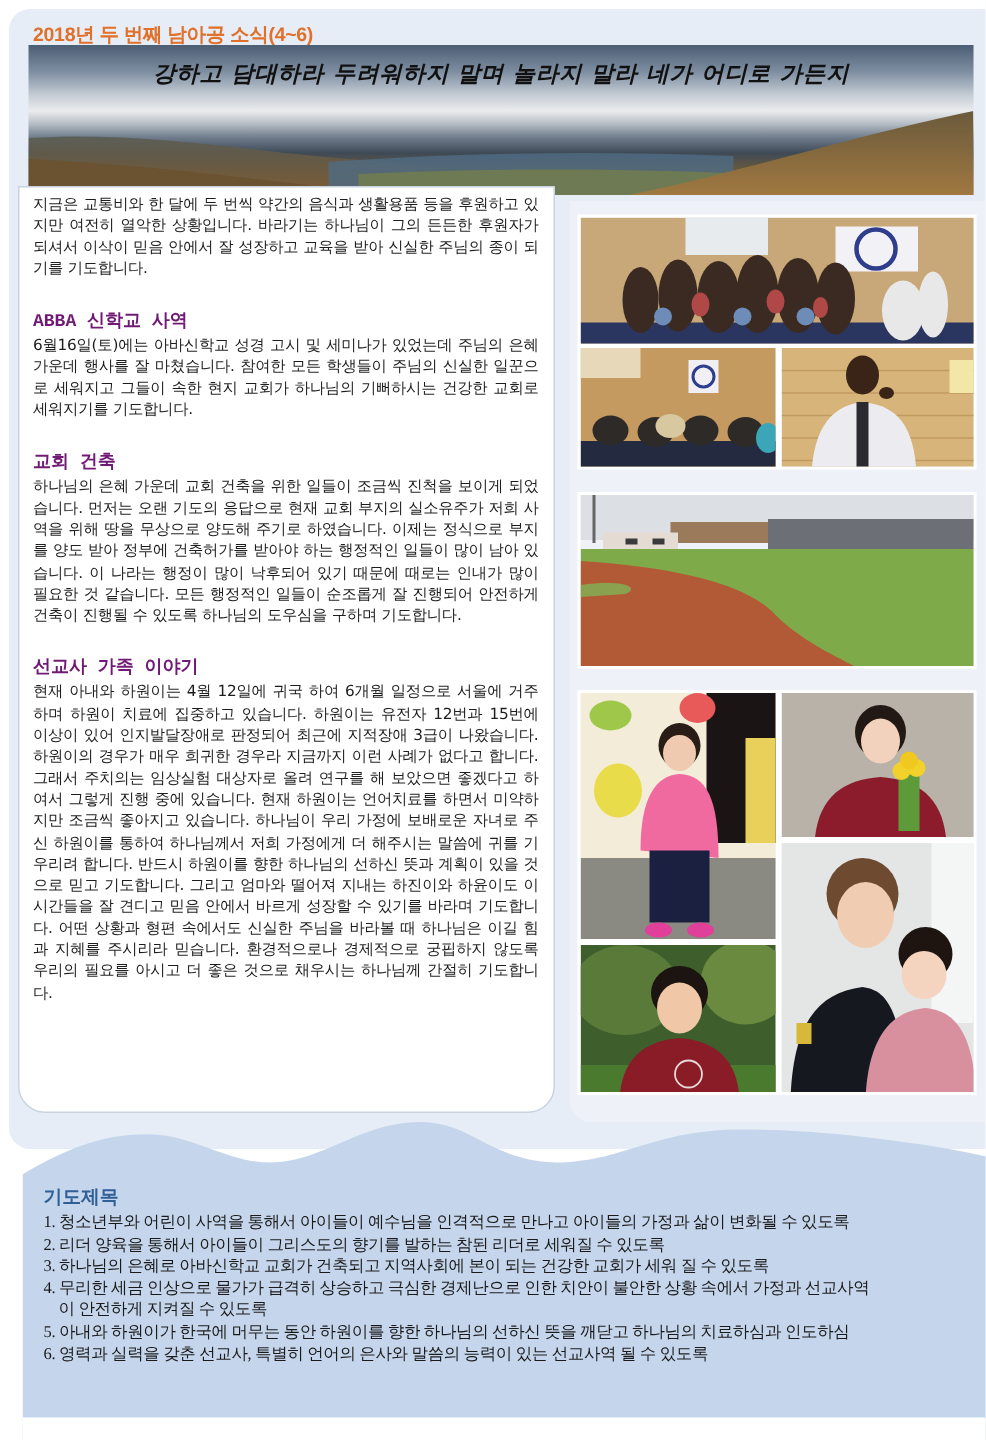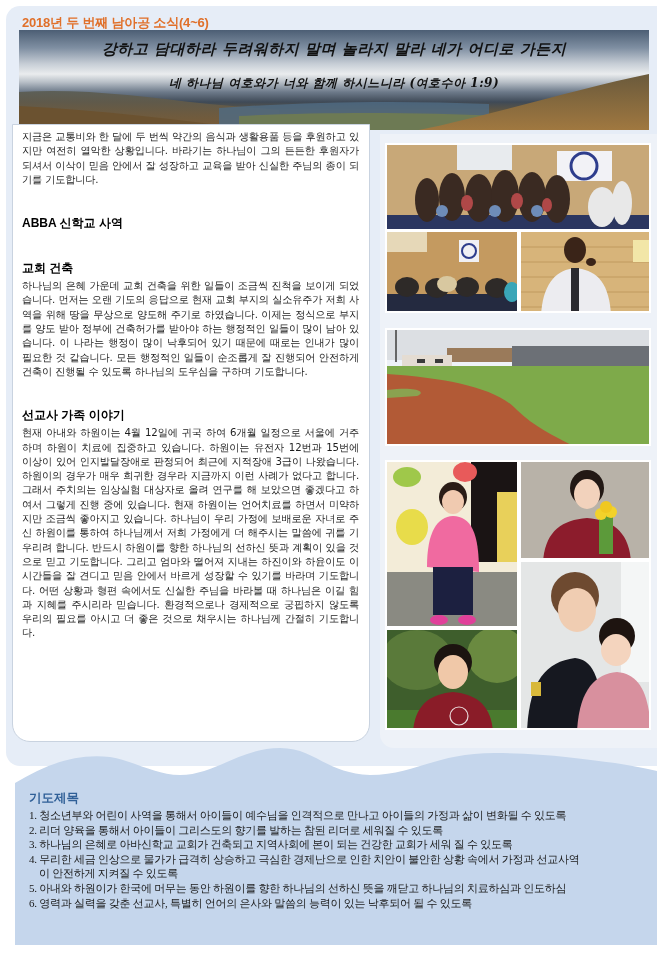--- a/index.html
+++ b/index.html
@@ -31,22 +31,22 @@
     .left-panel {
       position: absolute; left: 12px; top: 124px; width: 358px; height: 618px;
       background: #ffffff; border: 1px solid #c9d3e0; border-radius: 0 0 18px 18px;
       padding: 5px 10px 0 9px;
     }
     .para {
       font-family: "DejaVu Sans", sans-serif; font-size: 10.2px; line-height: 14.3px;
       color: #1d1d1d; text-align: justify; letter-spacing: -0.15px;
     }
     .section-heading {
-      font-family: Liberation Sans, sans-serif; font-weight: bold; font-size: 12px;
-      color: #000000; margin-top: 28px; margin-bottom: 2px;
+      font-family: Liberation Mono, monospace; font-weight: bold; font-size: 12px;
+      color: #701a75; margin-top: 18px; margin-bottom: 2px;
     }
 
     .right-panel {
       position: absolute; left: 380px; top: 134px; width: 277px; height: 614px;
       background: #eef2f8; border-radius: 0 0 0 14px;
     }
     .photo { position: absolute; overflow: hidden; border: 2px solid #ffffff; }
     .photo svg { display: block; }
 
     .prayer-area {
@@ -87,27 +87,27 @@
           <stop offset="1" stop-color="#a07840"></stop>
       </linearGradient>
     </defs>
     <path d="M0,62 C60,58 120,66 190,74 L260,80 L260,100 L0,100 Z" fill="url(#hillL)" opacity="0.9"></path>
     <path d="M200,78 C280,72 380,70 470,74 L470,100 L200,100 Z" fill="#4f6b84" opacity="0.8"></path>
     <path d="M220,86 C300,82 400,82 480,86 L480,100 L220,100 Z" fill="#6d7a54"></path>
     <path d="M400,100 C470,86 560,58 630,44 L630,100 Z" fill="url(#hillR)"></path>
     <path d="M0,76 C80,80 160,90 240,100 L0,100 Z" fill="#6b5230"></path>
   </svg>
   <div class="banner-line1">강하고 담대하라 두려워하지 말며 놀라지 말라 네가 어디로 가든지</div>
-  <div class="banner-line2">네 하나님 여호와가 너와 함께 하시느니라 (여호수아 1:9)</div>
 </div>
 
 <div class="left-panel">
   <p class="para">지금은 교통비와 한 달에 두 번씩 약간의 음식과 생활용품 등을 후원하고 있지만 여전히 열악한 상황입니다. 바라기는 하나님이 그의 든든한 후원자가 되셔서 이삭이 믿음 안에서 잘 성장하고 교육을 받아 신실한 주님의 종이 되기를 기도합니다.</p>
 
   <h3 class="section-heading">ABBA 신학교 사역</h3>
+  <p class="para">6월16일(토)에는 아바신학교 성경 고시 및 세미나가 있었는데 주님의 은혜 가운데 행사를 잘 마쳤습니다. 참여한 모든 학생들이 주님의 신실한 일꾼으로 세워지고 그들이 속한 현지 교회가 하나님의 기뻐하시는 건강한 교회로 세워지기를 기도합니다.</p>
 
   <h3 class="section-heading">교회 건축</h3>
   <p class="para">하나님의 은혜 가운데 교회 건축을 위한 일들이 조금씩 진척을 보이게 되었습니다. 먼저는 오랜 기도의 응답으로 현재 교회 부지의 실소유주가 저희 사역을 위해 땅을 무상으로 양도해 주기로 하였습니다. 이제는 정식으로 부지를 양도 받아 정부에 건축허가를 받아야 하는 행정적인 일들이 많이 남아 있습니다. 이 나라는 행정이 많이 낙후되어 있기 때문에 때로는 인내가 많이 필요한 것 같습니다. 모든 행정적인 일들이 순조롭게 잘 진행되어 안전하게 건축이 진행될 수 있도록 하나님의 도우심을 구하며 기도합니다.</p>
 
   <h3 class="section-heading">선교사 가족 이야기</h3>
   <p class="para">현재 아내와 하원이는 4월 12일에 귀국 하여 6개월 일정으로 서울에 거주하며 하원이 치료에 집중하고 있습니다. 하원이는 유전자 12번과 15번에 이상이 있어 인지발달장애로 판정되어 최근에 지적장애 3급이 나왔습니다. 하원이의 경우가 매우 희귀한 경우라 지금까지 이런 사례가 없다고 합니다. 그래서 주치의는 임상실험 대상자로 올려 연구를 해 보았으면 좋겠다고 하여서 그렇게 진행 중에 있습니다. 현재 하원이는 언어치료를 하면서 미약하지만 조금씩 좋아지고 있습니다. 하나님이 우리 가정에 보배로운 자녀로 주신 하원이를 통하여 하나님께서 저희 가정에게 더 해주시는 말씀에 귀를 기우리려 합니다. 반드시 하원이를 향한 하나님의 선하신 뜻과 계획이 있을 것으로 믿고 기도합니다. 그리고 엄마와 떨어져 지내는 하진이와 하윤이도 이 시간들을 잘 견디고 믿음 안에서 바르게 성장할 수 있기를 바라며 기도합니다. 어떤 상황과 형편 속에서도 신실한 주님을 바라볼 때 하나님은 이길 힘과 지혜를 주시리라 믿습니다. 환경적으로나 경제적으로 궁핍하지 않도록 우리의 필요를 아시고 더 좋은 것으로 채우시는 하나님께 간절히 기도합니다.</p>
 </div>
 
 <div class="right-panel">
 
@@ -281,17 +281,17 @@
         <span class="num">4.</span>
         <span>무리한 세금 인상으로 물가가 급격히 상승하고 극심한 경제난으로 인한 치안이 불안한 상황 속에서 가정과 선교사역</span>
         <span class="cont">이 안전하게 지켜질 수 있도록</span>
       </li>
       <li class="prayer-item">
         <span class="num">5.</span>
         <span>아내와 하원이가 한국에 머무는 동안 하원이를 향한 하나님의 선하신 뜻을 깨닫고 하나님의 치료하심과 인도하심</span>
       </li>
       <li class="prayer-item">
         <span class="num">6.</span>
-        <span>영력과 실력을 갖춘 선교사, 특별히 언어의 은사와 말씀의 능력이 있는 낙후되어 될 수 있도록</span>
+        <span>영력과 실력을 갖춘 선교사, 특별히 언어의 은사와 말씀의 능력이 있는 선교사역 될 수 있도록</span>
       </li>
     </ol>
   </div>
 </div>
 
 </body></html>

